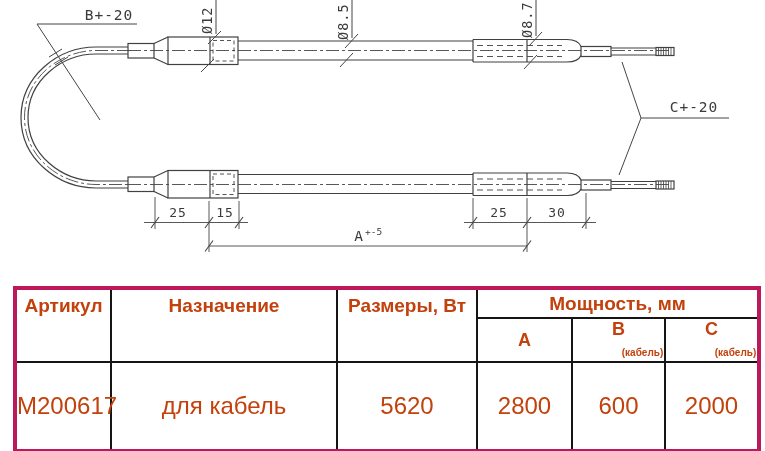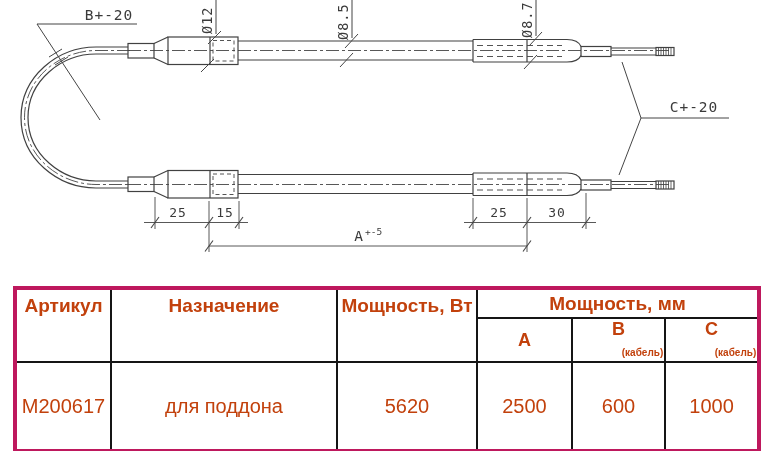--- a/index.html
+++ b/index.html
@@ -14,21 +14,21 @@
   .atxt{font-size:14.5px;letter-spacing:1px;}
 
   table.spec{position:absolute;left:13px;top:286px;width:744px;border-collapse:collapse;
              table-layout:fixed;border:4px solid #be185d;color:#c2410c;}
   table.spec th,table.spec td{border:2px solid #151515;padding:0;text-align:center;}
   table.spec thead th{font-weight:bold;font-size:19px;}
   .h-top{height:30px;vertical-align:middle;}
   .h-span{vertical-align:top;padding-top:5px !important;}
   .h-sub{height:28px;font-size:18px !important;vertical-align:middle;}
   .h-note{font-size:10px;font-weight:bold;margin-left:48px;}
-  .d-row td{height:86px;font-size:20px;font-weight:normal;vertical-align:middle;}
+  .d-row td{height:86px;font-size:24px;font-weight:normal;vertical-align:middle;}
 </style>
 </head>
 <body>
 
 <div class="page">
 
   <svg class="drawing" width="765" height="282" viewBox="0 0 765 282" xmlns="http://www.w3.org/2000/svg">
 
     <g stroke="#454545" stroke-width="0.9" fill="none" stroke-dasharray="13 3 3 3">
       <line x1="128" y1="50.5" x2="670" y2="50.5"></line>
@@ -168,40 +168,40 @@
         <col style="width:226px">
         <col style="width:140px">
       <col style="width:95px">
         <col style="width:93px">
         <col style="width:94px">
     </colgroup>
     <thead>
       <tr class="h-top">
         <th rowspan="2" class="h-span">Артикул</th>
         <th rowspan="2" class="h-span">Назначение</th>
-        <th rowspan="2" class="h-span">Мощность, Вт</th>
+        <th rowspan="2" class="h-span">Размеры, Вт</th>
         <th colspan="3">Мощность, мм</th>
       </tr>
       <tr>
         <th class="h-sub">A</th>
         <th class="h-sub">
           <span>B</span>
           <span class="h-note">(кабель)</span>
         </th>
         <th class="h-sub">
           <span>C</span>
           <span class="h-note">(кабель)</span>
         </th>
       </tr>
     </thead>
     <tbody>
       <tr class="d-row">
         <td>M200617</td>
-        <td>для поддона</td>
+        <td>для кабель</td>
         <td>5620</td>
-        <td>2500</td>
+        <td>2800</td>
         <td>600</td>
-        <td>1000</td>
+        <td>2000</td>
       </tr>
     </tbody>
   </table>
 
 </div>
 
 </body></html>

